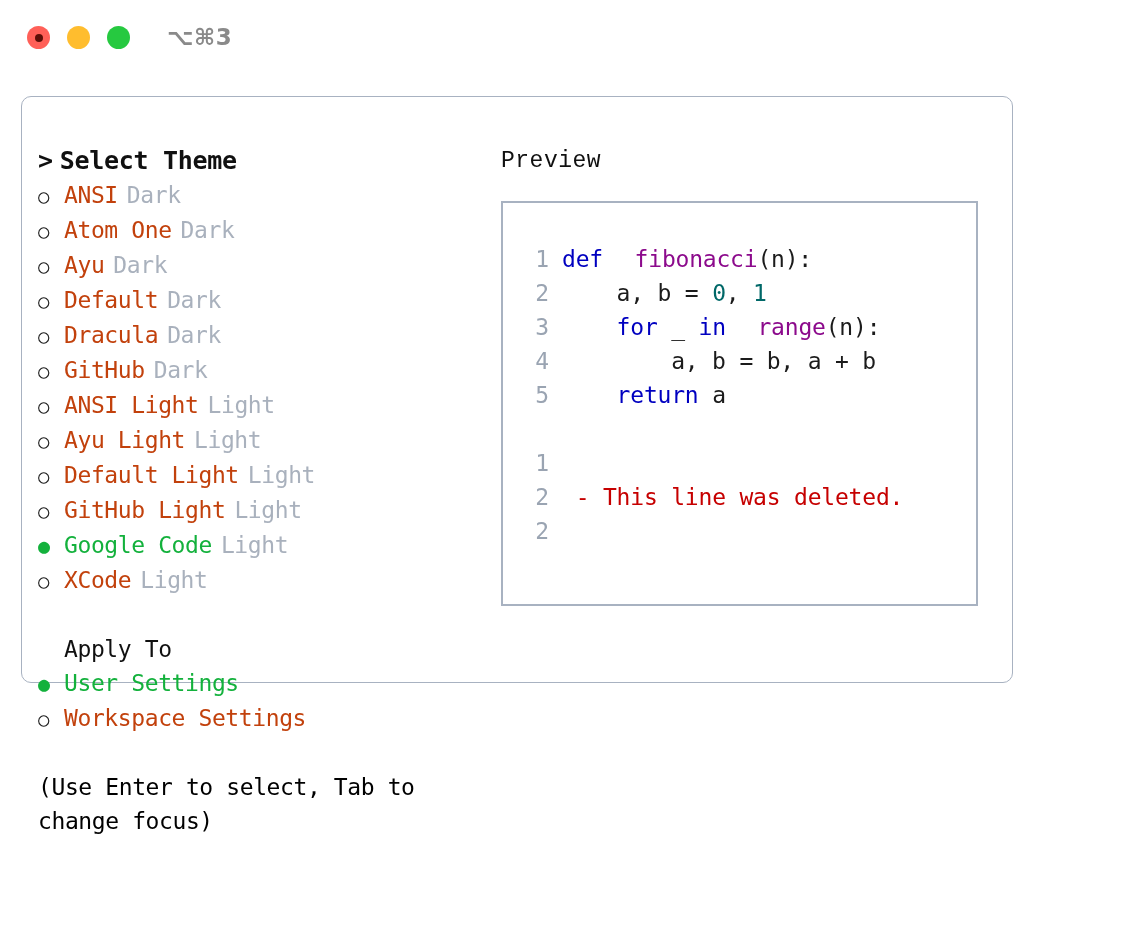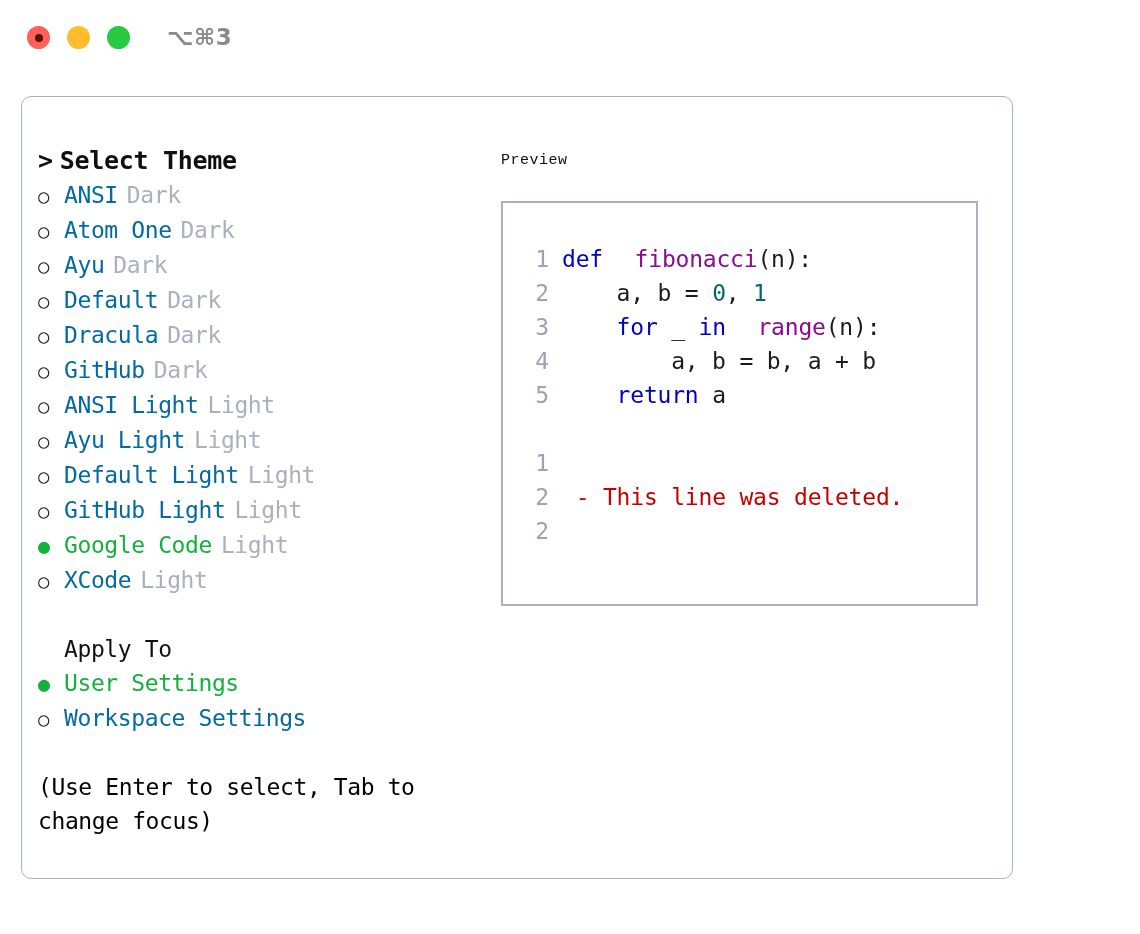--- a/index.html
+++ b/index.html
@@ -70,21 +70,21 @@
     color: #8a8a8a;
     white-space: pre;
   }
 
   
   #panel {
     position: absolute;
     left: 21px;
     top: 96px;
     width: 992px;
-    height: 783px;
+    height: 587px;
     box-sizing: border-box;
     border: 1.6px solid #a8b2c1;
     border-radius: 10px;
     background: #ffffff;
   }
 
   
   #left-col {
     position: absolute;
     left: 16px;
@@ -122,21 +122,21 @@
     width: 26px;
     flex: 0 0 26px;
     font-size: 19px;
     color: #1b1b1b;
     line-height: 34px;
   }
   .bullet.on {
     color: #13b13c;
     font-size: 20px;
   }
-  .opt-label { color: #0369a1; }
+  .opt-label { color: #c2410c; }
   .opt-label.on { color: #13b13c; }
   .opt-tag {
     color: #a9b1bd;
     margin-left: 9px;
   }
 
   .group-gap { height: 34px; }
 
   .group-title {
     font-size: 23px;
@@ -152,21 +152,21 @@
     font-size: 23px;
     line-height: 34px;
     color: #000000;
     letter-spacing: -0.4px;
     width: 400px;
   }
 
   
   .preview-title {
     font-family: "Liberation Mono", monospace;
-    font-size: 15px;
+    font-size: 23px;
     font-weight: 400;
     color: #101010;
     line-height: 34px;
     letter-spacing: 0.5px;
     white-space: pre;
   }
 
   #preview-box {
     margin-top: 23px;
     width: 477px;

